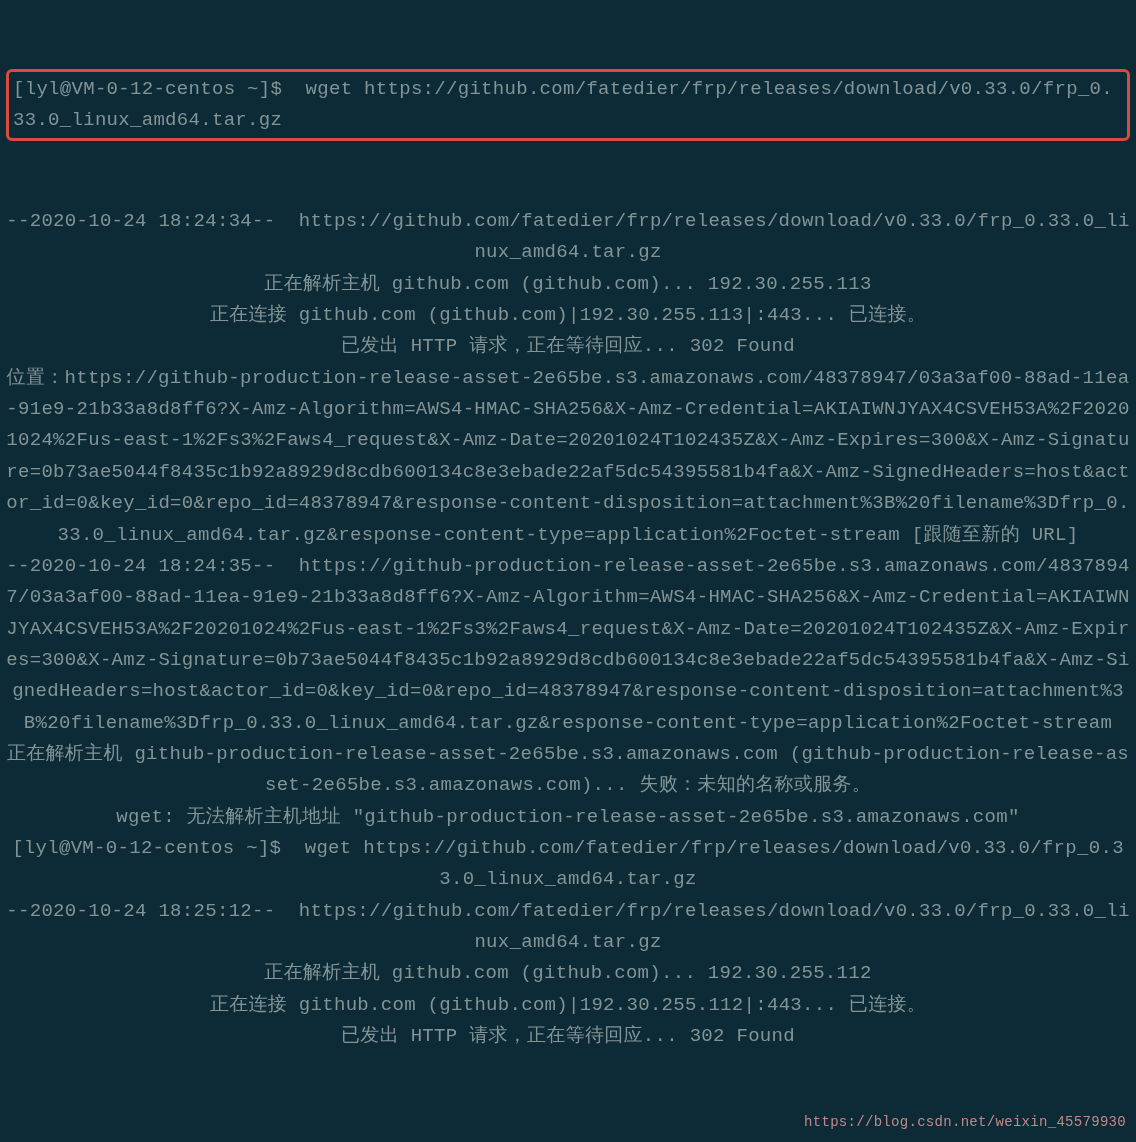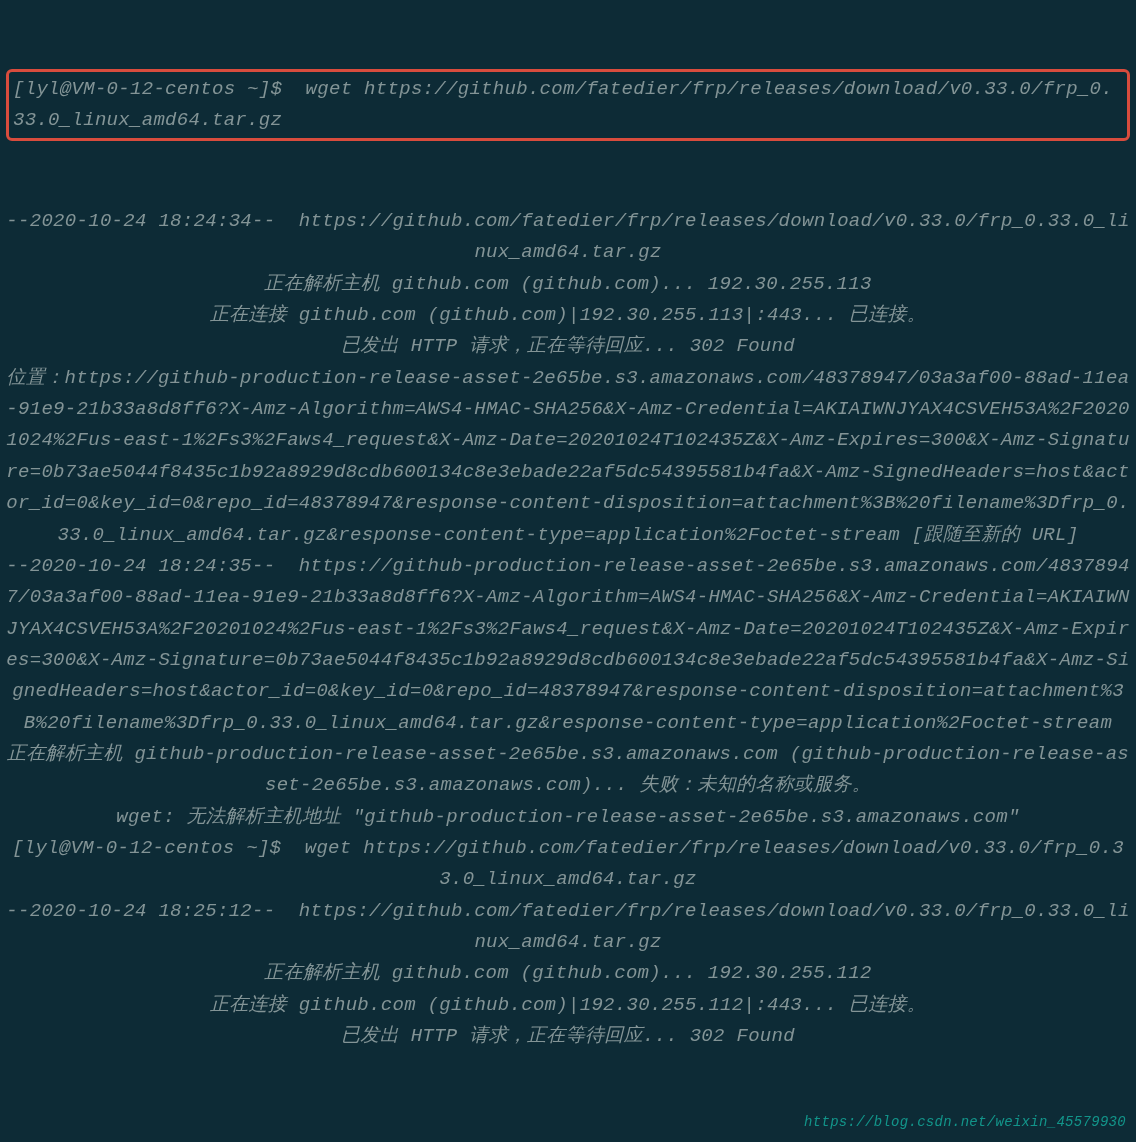--- a/index.html
+++ b/index.html
@@ -1,19 +1,18 @@
 <!DOCTYPE html>
 <html><head>
   <meta charset="utf-8">
   <style>
     * {
       margin: 0;
       padding: 0;
       box-sizing: border-box;
-      font-style: italic;
     }
     body {
       background-color: #0d2b36;
       color: #839496;
       font-family: 'Consolas', 'Monaco', 'Courier New', monospace;
       font-size: 19px;
       line-height: 1.65;
       padding: 4px;
       width: 1136px;
       height: 1142px;
@@ -38,21 +37,21 @@
       color: #839496;
     }
     .output {
       color: #839496;
       text-align: center;
     }
     .watermark {
       position: absolute;
       bottom: 8px;
       right: 10px;
-      color: #14b8a6;
+      color: #fca5a5;
       font-size: 14px;
       opacity: 0.75;
     }
   </style>
 </head>
 <body>
 
 <div class="terminal">
   <div class="highlighted-box"><span class="prompt-user">[lyl@VM-0-12-centos ~]$ </span><span class="command"> wget https://github.com/fatedier/frp/releases/download/v0.33.0/frp_0.33.0_linux_amd64.tar.gz</span></div>
   <div class="output" id="output-container"><div>--2020-10-24 18:24:34--  https://github.com/fatedier/frp/releases/download/v0.33.0/frp_0.33.0_linux_amd64.tar.gz</div><div>正在解析主机 github.com (github.com)... 192.30.255.113</div><div>正在连接 github.com (github.com)|192.30.255.113|:443... 已连接。</div><div>已发出 HTTP 请求，正在等待回应... 302 Found</div><div>位置：https://github-production-release-asset-2e65be.s3.amazonaws.com/48378947/03a3af00-88ad-11ea-91e9-21b33a8d8ff6?X-Amz-Algorithm=AWS4-HMAC-SHA256&amp;X-Amz-Credential=AKIAIWNJYAX4CSVEH53A%2F20201024%2Fus-east-1%2Fs3%2Faws4_request&amp;X-Amz-Date=20201024T102435Z&amp;X-Amz-Expires=300&amp;X-Amz-Signature=0b73ae5044f8435c1b92a8929d8cdb600134c8e3ebade22af5dc54395581b4fa&amp;X-Amz-SignedHeaders=host&amp;actor_id=0&amp;key_id=0&amp;repo_id=48378947&amp;response-content-disposition=attachment%3B%20filename%3Dfrp_0.33.0_linux_amd64.tar.gz&amp;response-content-type=application%2Foctet-stream [跟随至新的 URL]</div><div>--2020-10-24 18:24:35--  https://github-production-release-asset-2e65be.s3.amazonaws.com/48378947/03a3af00-88ad-11ea-91e9-21b33a8d8ff6?X-Amz-Algorithm=AWS4-HMAC-SHA256&amp;X-Amz-Credential=AKIAIWNJYAX4CSVEH53A%2F20201024%2Fus-east-1%2Fs3%2Faws4_request&amp;X-Amz-Date=20201024T102435Z&amp;X-Amz-Expires=300&amp;X-Amz-Signature=0b73ae5044f8435c1b92a8929d8cdb600134c8e3ebade22af5dc54395581b4fa&amp;X-Amz-SignedHeaders=host&amp;actor_id=0&amp;key_id=0&amp;repo_id=48378947&amp;response-content-disposition=attachment%3B%20filename%3Dfrp_0.33.0_linux_amd64.tar.gz&amp;response-content-type=application%2Foctet-stream</div><div>正在解析主机 github-production-release-asset-2e65be.s3.amazonaws.com (github-production-release-asset-2e65be.s3.amazonaws.com)... 失败：未知的名称或服务。</div><div>wget: 无法解析主机地址 "github-production-release-asset-2e65be.s3.amazonaws.com"</div><div>[lyl@VM-0-12-centos ~]$  wget https://github.com/fatedier/frp/releases/download/v0.33.0/frp_0.33.0_linux_amd64.tar.gz</div><div>--2020-10-24 18:25:12--  https://github.com/fatedier/frp/releases/download/v0.33.0/frp_0.33.0_linux_amd64.tar.gz</div><div>正在解析主机 github.com (github.com)... 192.30.255.112</div><div>正在连接 github.com (github.com)|192.30.255.112|:443... 已连接。</div><div>已发出 HTTP 请求，正在等待回应... 302 Found</div></div>

